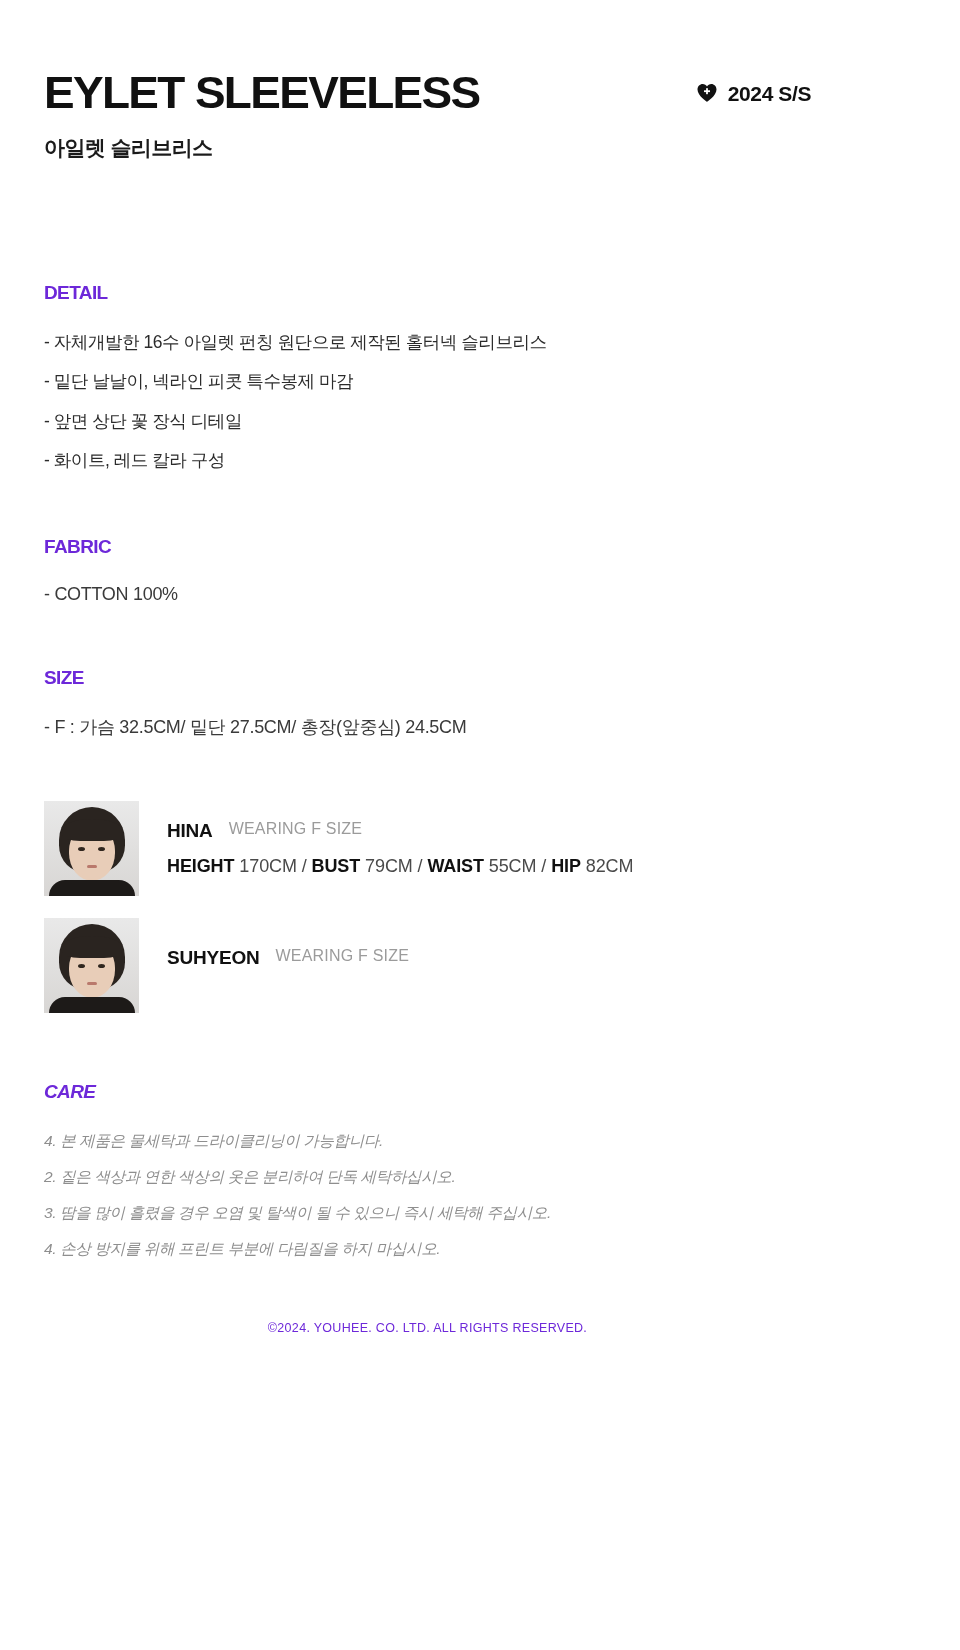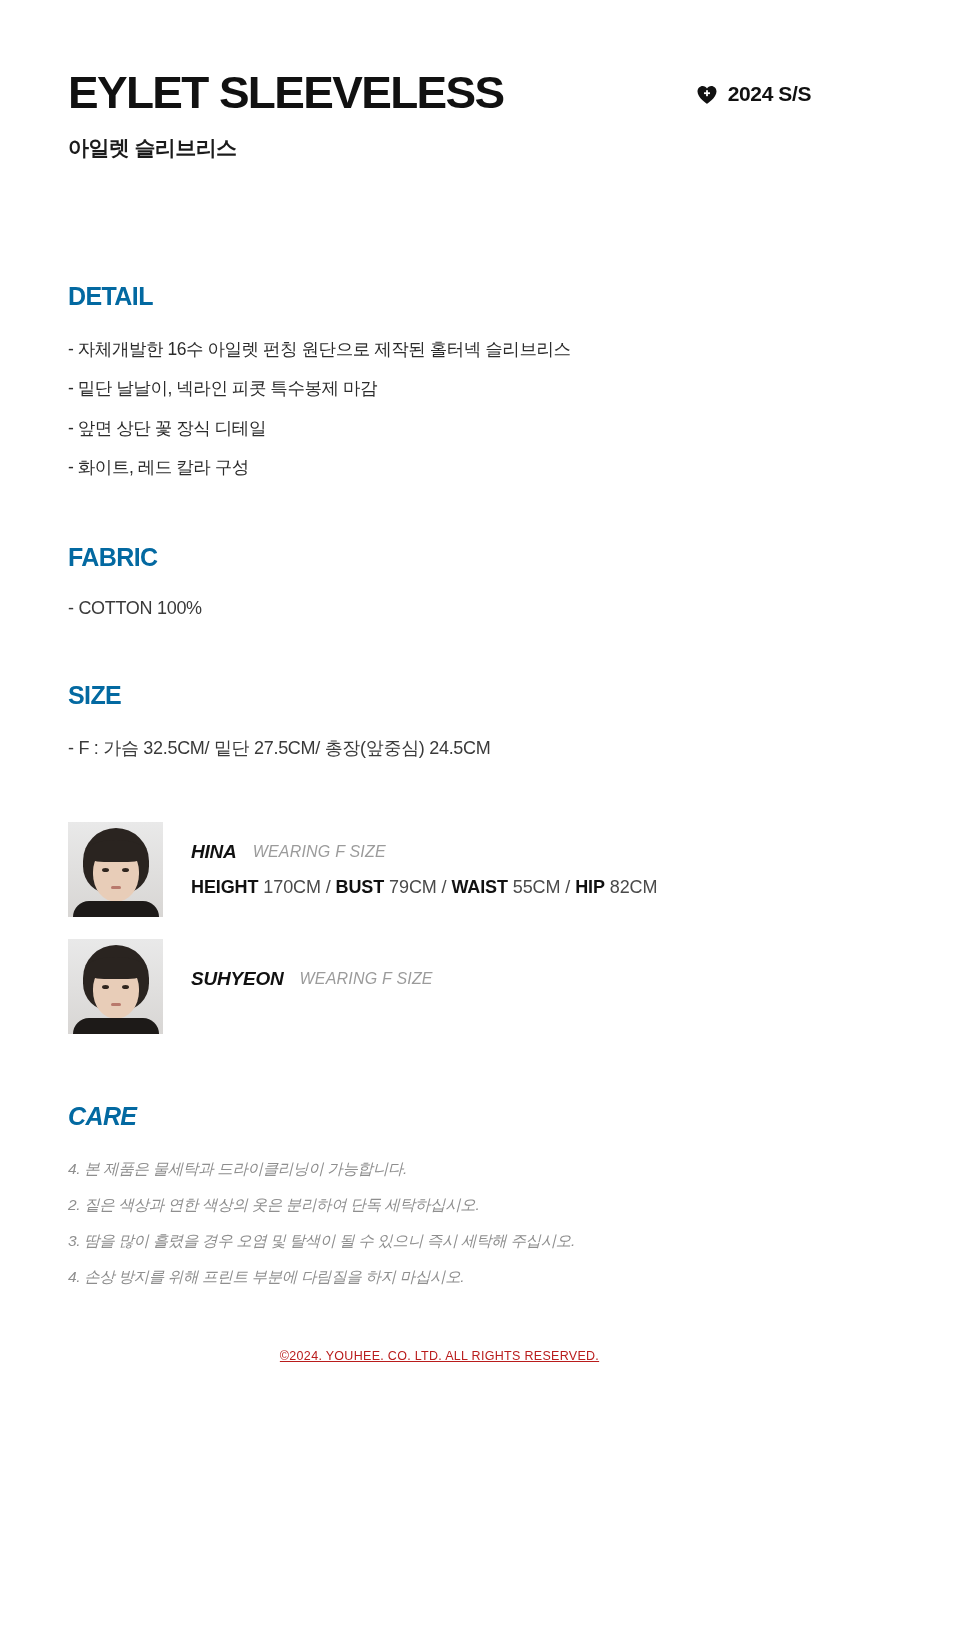--- a/index.html
+++ b/index.html
@@ -12,21 +12,21 @@
     min-height: 1650px;
     font-family: "Liberation Sans", sans-serif;
     color: #111111;
     -webkit-font-smoothing: antialiased;
   }
   .page {
     position: relative;
     width: 856px;
     min-height: 1650px;
     box-sizing: border-box;
-    padding: 70px 45px 0 68px;
+    padding: 70px 45px 0 44px;
   }
 
   
   .header {
     display: flex;
     align-items: flex-start;
     justify-content: space-between;
   }
   .title-block {
     max-width: 640px;
@@ -44,21 +44,21 @@
   }
   .product-subtitle {
     font-size: 21px;
     font-weight: 700;
     letter-spacing: -0.6px;
     color: #1b1b1b;
     margin-top: 19px;
   }
   .season {
     display: flex;
-    align-items: flex-end;
+    align-items: flex-start;
     gap: 10px;
     padding-top: 12px;
     white-space: nowrap;
   }
   .heart-badge {
     width: 22px;
     height: 22px;
     display: inline-block;
     position: relative;
   }
@@ -67,24 +67,24 @@
     font-weight: 800;
     letter-spacing: -0.4px;
     color: #111111;
   }
 
   
   .section {
     margin-top: 60px;
   }
   .section-heading {
-    font-size: 25px;
+    font-size: 19px;
     font-weight: 800;
     letter-spacing: -0.6px;
-    color: #0369a1;
+    color: #6d28d9;
     margin: 0 0 26px 0;
   }
   .bullet-line {
     font-size: 17.5px;
     line-height: 1.45;
     letter-spacing: -0.45px;
     color: #2b2b2b;
     margin-bottom: 14px;
     font-weight: 500;
   }
@@ -178,24 +178,23 @@
     height: 16px;
     transform: translateX(-50%);
     background: #1d1a18;
     border-radius: 40px 40px 0 0;
   }
   .model-text {
     padding-left: 28px;
   }
   .model-name-row {
     display: flex;
-    align-items: center;
+    align-items: flex-start;
     gap: 16px;
     margin-bottom: 14px;
-    font-style: italic;
   }
   .model-name {
     font-size: 19px;
     font-weight: 800;
     letter-spacing: -0.2px;
     color: #111111;
   }
   .model-wearing {
     font-size: 16px;
     font-weight: 500;
@@ -223,22 +222,21 @@
 
   
   .footer {
     margin-top: 60px;
     padding-bottom: 70px;
     text-align: center;
   }
   .copyright {
     font-size: 12.5px;
     letter-spacing: 0.3px;
-    color: #b91c1c;
-    text-decoration: underline;
+    color: #6d28d9;
   }
 </style>
 </head>
 <body>
 
 <div class="page">
 
   <div class="header">
     <div class="title-block">
       <h1 class="product-title">EYLET SLEEVELESS</h1>

